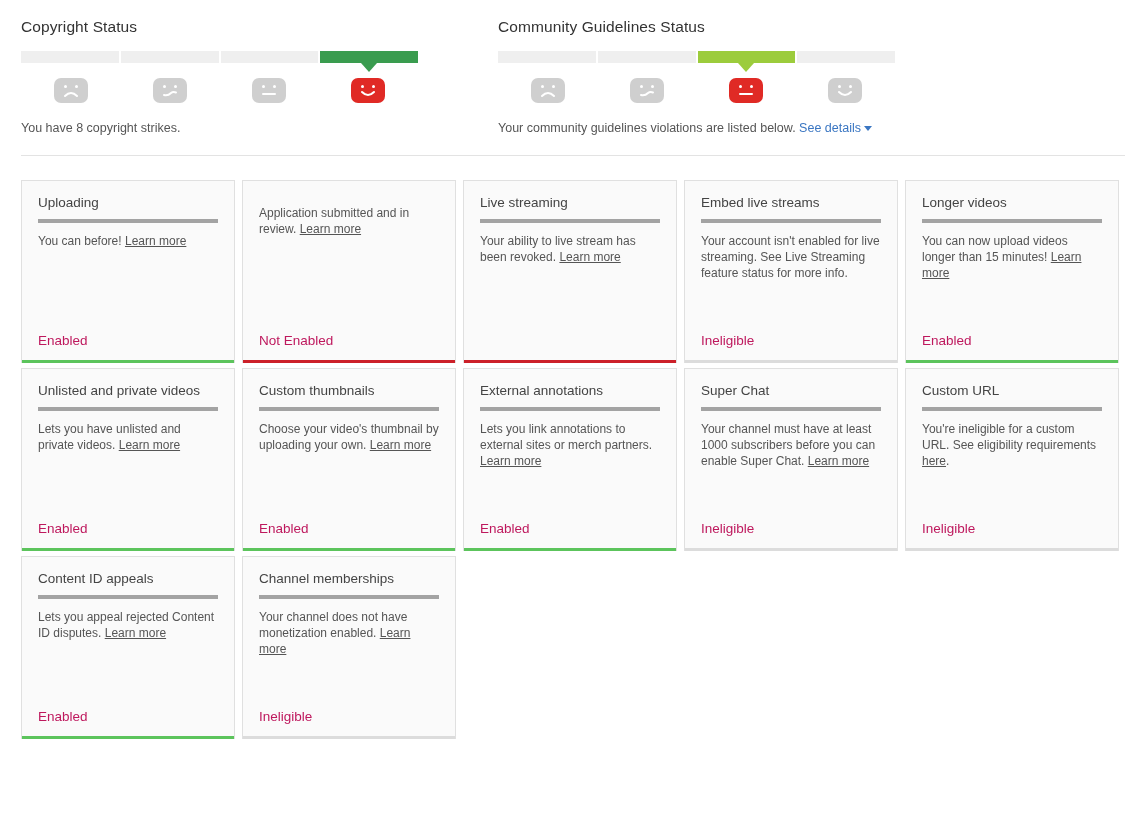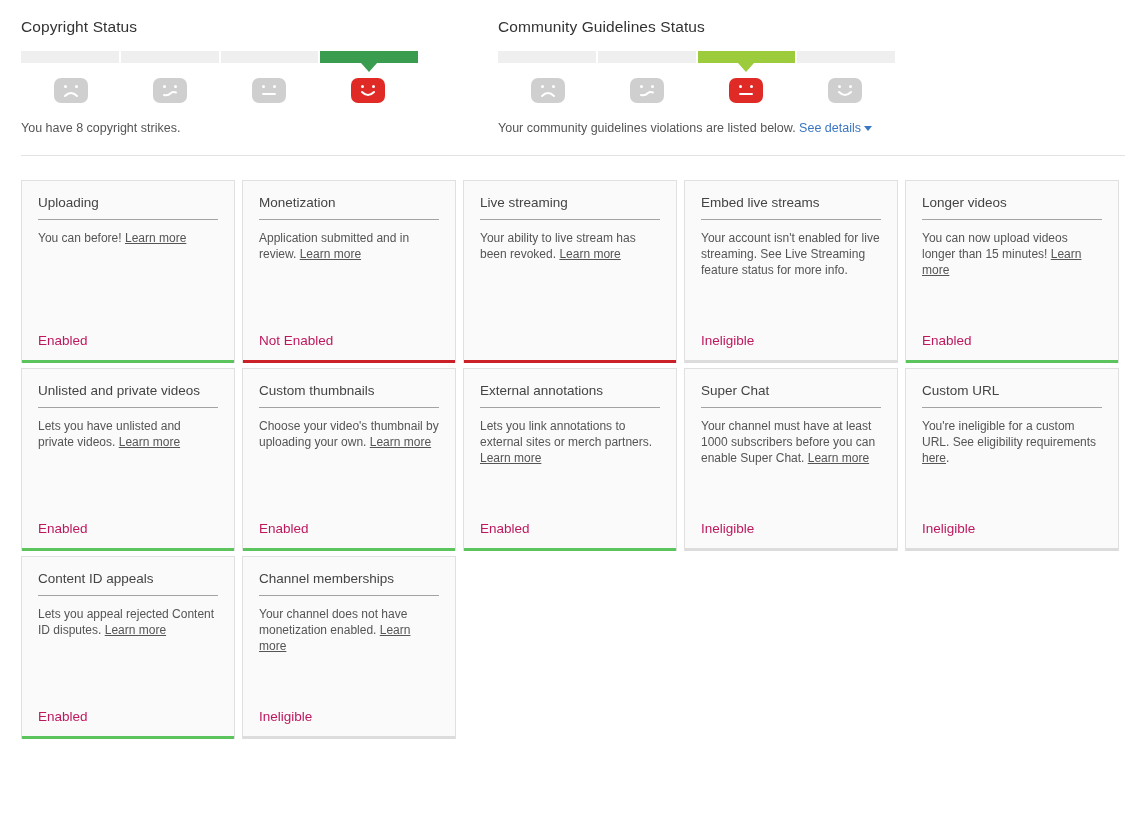--- a/index.html
+++ b/index.html
@@ -166,21 +166,21 @@
   .card-inner {
     padding: 14px 16px 0 16px;
     flex: 1 1 auto;
     display: flex;
     flex-direction: column;
   }
   .card-title {
     font-size: 13.5px;
     color: #444444;
     padding-bottom: 9px;
-    border-bottom: 1px solid #a3a3a3;
+    border-bottom: 4px solid #a3a3a3;
     white-space: nowrap;
   }
   .card-desc {
     margin-top: 10px;
     font-size: 12px;
     line-height: 16px;
     color: #555555;
   }
   .card-desc a {
     color: #555555;
@@ -336,21 +336,20 @@
       <div class="card">
         <div class="card-inner">
           <div class="card-title">Uploading</div>
           <div class="card-desc"><span>You can before! </span><a>Learn more</a></div>
         </div>
         <div class="card-status">Enabled</div>
         <div class="card-bar bar-enabled" style="background: rgb(92, 196, 92);"></div>
       </div>
       <div class="card">
         <div class="card-inner">
-          <div class="card-title">Monetization</div>
           <div class="card-desc"><span>Application submitted and in review. </span><a>Learn more</a></div>
         </div>
         <div class="card-status">Not Enabled</div>
         <div class="card-bar bar-disabled" style="background: rgb(204, 32, 41);"></div>
       </div>
       <div class="card">
         <div class="card-inner">
           <div class="card-title">Live streaming</div>
           <div class="card-desc"><span>Your ability to live stream has been revoked. </span><a>Learn more</a></div>
         </div>

